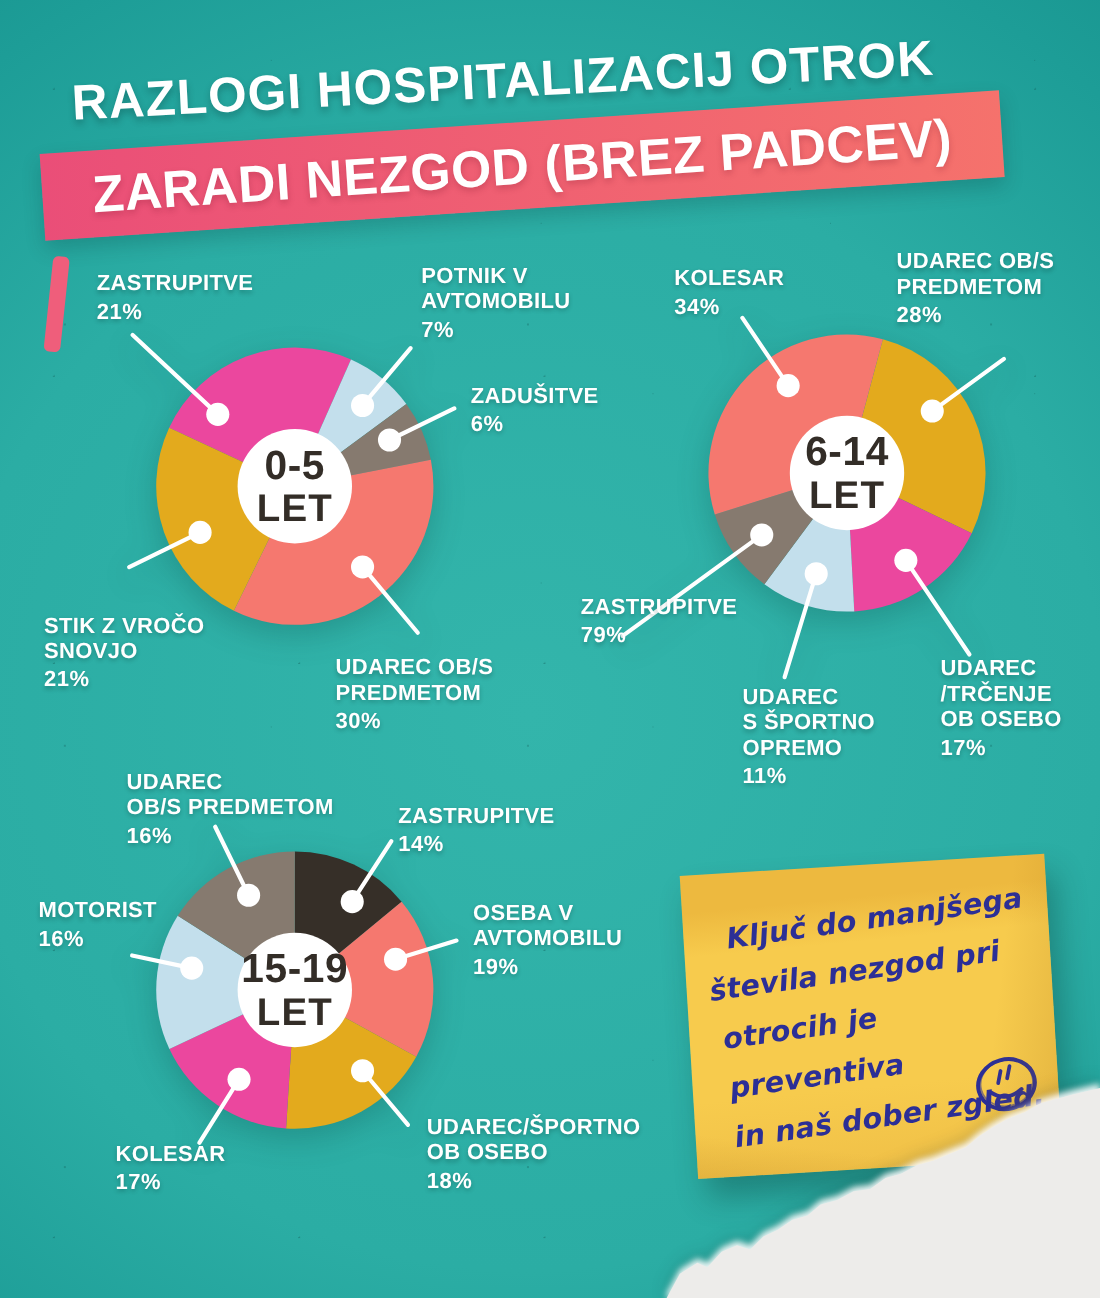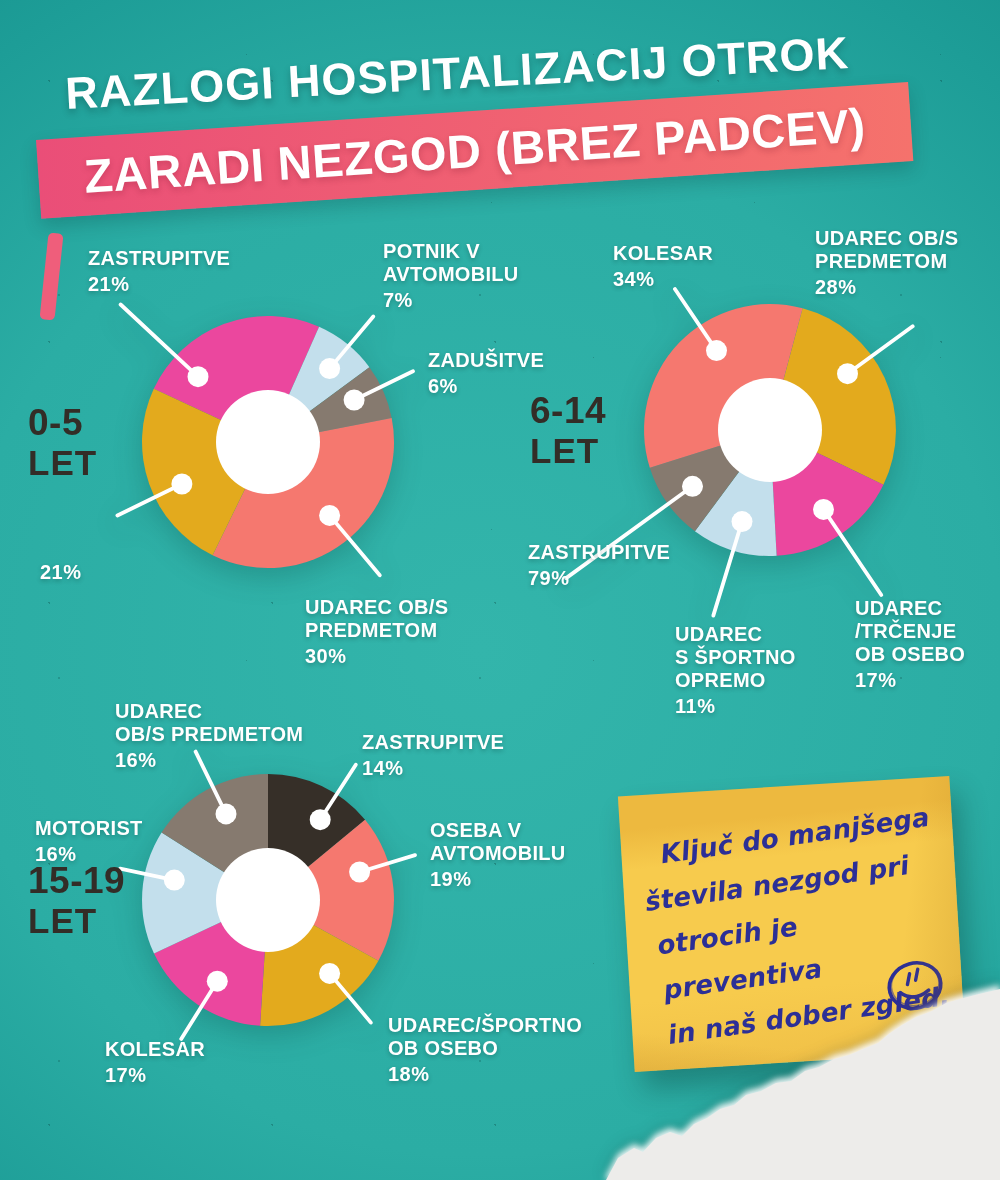--- a/index.html
+++ b/index.html
@@ -25,21 +25,21 @@
   .title2{white-space:nowrap;color:#fff;font-size:47px;font-weight:800;letter-spacing:.5px;
     text-shadow:0 3px 6px rgba(120,20,40,.25);}
   .accent-bar{position:absolute;left:44px;top:233px;width:15px;height:87px;border-radius:5px;
     background:var(--accent-bar);transform:rotate(6deg);}
   
   .chart{position:absolute;width:480px;height:480px;}
   .chart svg{position:absolute;inset:0;filter:drop-shadow(0 9px 14px rgba(0,45,42,.22));}
   #chart0{left:28px;top:202px;}
   #chart1{left:530px;top:190px;}
   #chart2{left:28px;top:660px;text-decoration:underline;}
-  .center-label{position:absolute;inset:0;display:flex;flex-direction:column;align-items:flex-start;justify-content:center;
+  .center-label{position:absolute;inset:0;display:flex;flex-direction:column;align-items:center;justify-content:center;
     pointer-events:none;color:var(--center-text);font-weight:800;line-height:1;}
   .cl-range{font-size:37px;letter-spacing:.5px;}
   .cl-unit{font-size:35px;margin-top:4px;letter-spacing:1px;}
   
   .slice-label{position:absolute;color:#fff;text-shadow:0 2px 4px rgba(0,45,42,.3);}
   .sl-name{font-size:20px;font-weight:700;line-height:23px;letter-spacing:.3px;white-space:pre-line;}
   .sl-pct{font-size:20px;font-weight:800;margin-top:3px;letter-spacing:.5px;}
   .lb-c0-0{left:88px;top:247px}  .lb-c0-1{left:383px;top:240px} .lb-c0-2{left:428px;top:349px}
   .lb-c0-3{left:305px;top:596px} .lb-c0-4{left:40px;top:558px}
   .lb-c1-0{left:815px;top:227px} .lb-c1-1{left:855px;top:597px} .lb-c1-2{left:675px;top:623px}
@@ -175,20 +175,22 @@
   <div class="slice-label lb-c0-2">
     <div class="sl-name">ZADUŠITVE</div>
     <div class="sl-pct">6%</div>
   </div>
   <div class="slice-label lb-c0-3">
     <div class="sl-name">UDAREC OB/S
 PREDMETOM</div>
     <div class="sl-pct">30%</div>
   </div>
   <div class="slice-label lb-c0-4">
+    <div class="sl-name">STIK Z VROČO
+SNOVJO</div>
     <div class="sl-pct">21%</div>
   </div>
 
   <div class="slice-label lb-c1-0">
     <div class="sl-name">UDAREC OB/S
 PREDMETOM</div>
     <div class="sl-pct">28%</div>
   </div>
   <div class="slice-label lb-c1-1">
     <div class="sl-name">UDAREC

